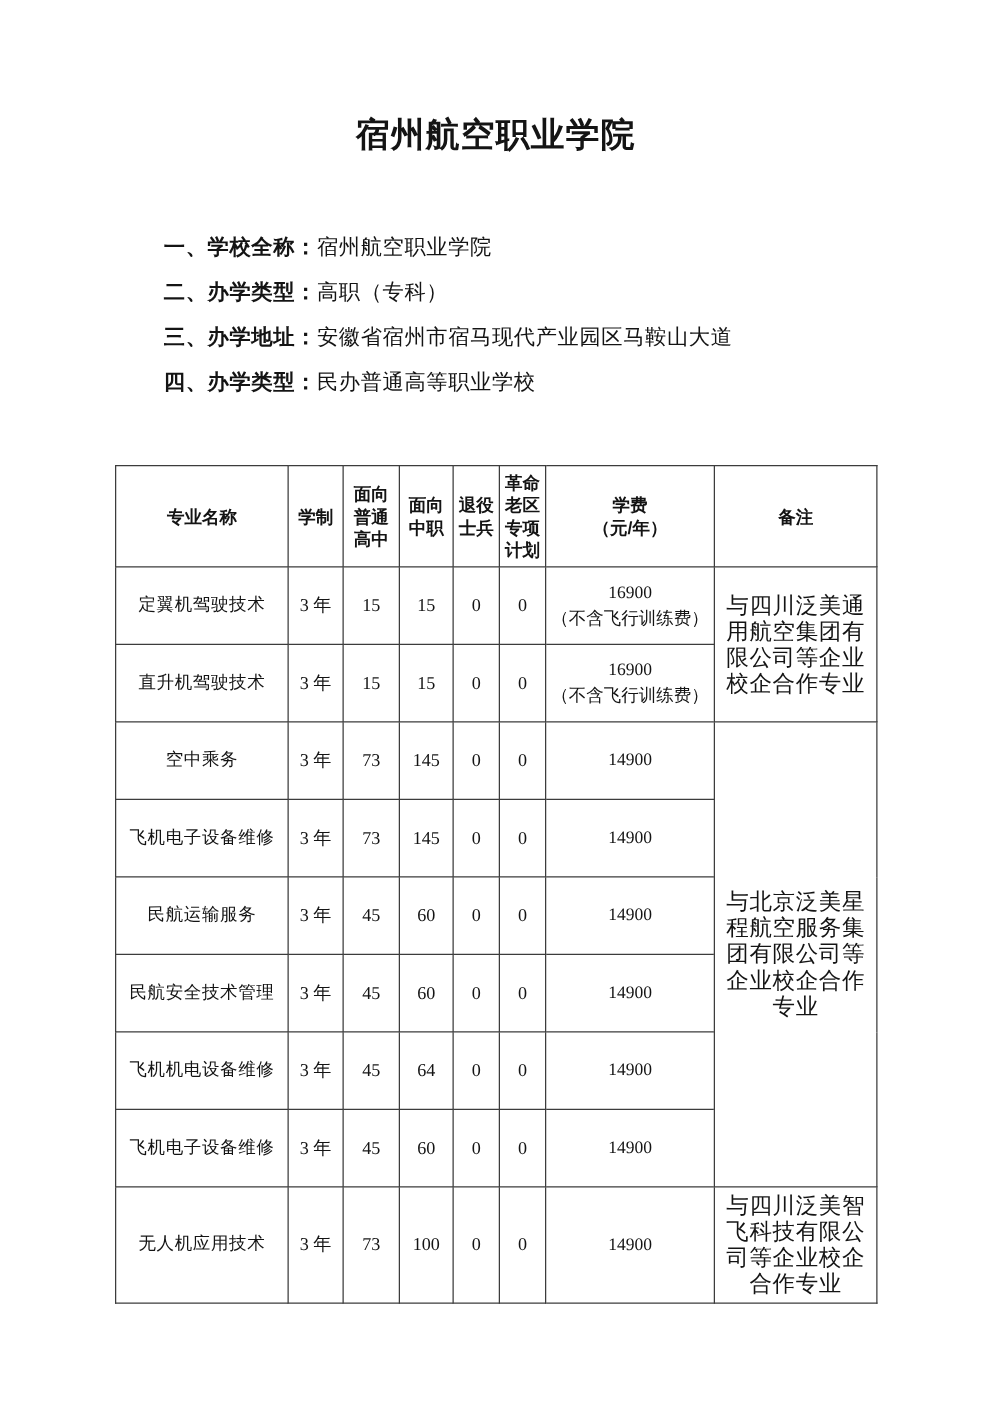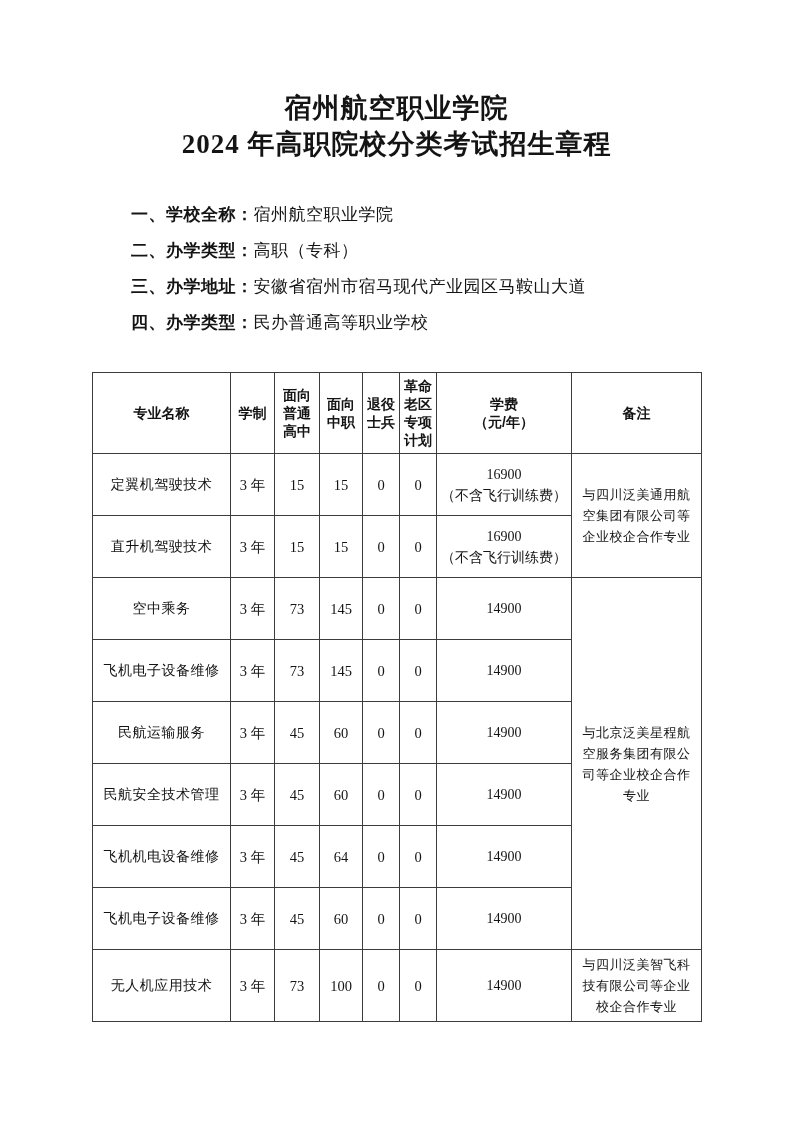--- a/index.html
+++ b/index.html
@@ -19,21 +19,21 @@
     left: 0;
     width: 793px;
     text-align: center;
     font-weight: bold;
     font-size: 27px;
     line-height: 36px;
     letter-spacing: 1px;
   }
   .info-list {
     position: absolute;
-    top: 203px;
+    top: 186px;
     left: 131px;
     width: 560px;
     font-size: 17px;
   }
   .info-item {
     line-height: 24px;
     margin-bottom: 12px;
     white-space: nowrap;
   }
   .info-label {
@@ -70,34 +70,33 @@
   .plan-table td {
     font-size: 14.5px;
     line-height: 20px;
     padding: 2px;
   }
   tr.header-row { height: 70px; }
   tr.data-row { height: 62px; }
   td.c-major { font-size: 14px; letter-spacing: 0.5px; }
   td.c-fee { white-space: pre-line; font-size: 14px; line-height: 21px; }
   td.c-remark {
-    font-size: 13px;
+    font-size: 18px;
     line-height: 21px;
     padding: 4px 6px;
     letter-spacing: 0.5px;
   }
 </style>
 </head>
 <body>
 
 <div class="page">
 
   <div class="title-block">
     <div>宿州航空职业学院</div>
-    <div>2024 年高职院校分类考试招生章程</div>
   </div>
 
   <div class="info-list">
     <div class="info-item">
       <span class="info-label">一、学校全称：</span><span class="info-value">宿州航空职业学院</span>
     </div>
     <div class="info-item">
       <span class="info-label">二、办学类型：</span><span class="info-value">高职（专科）</span>
     </div>
     <div class="info-item">

